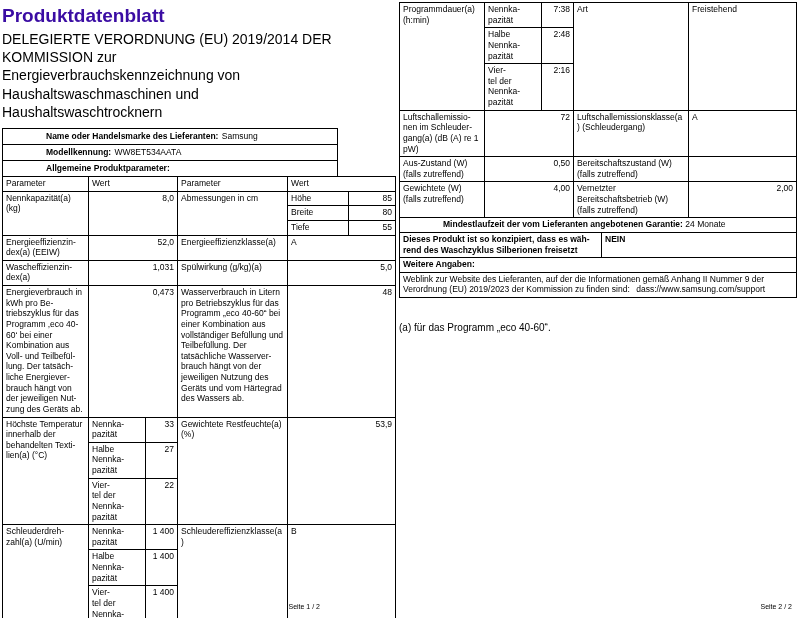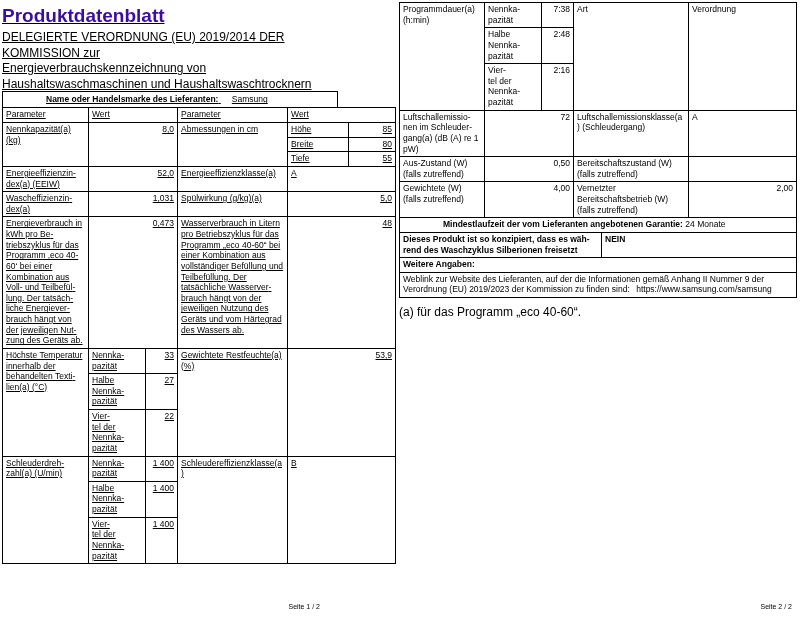--- a/index.html
+++ b/index.html
@@ -1,48 +1,55 @@
 <!DOCTYPE html>
 <html lang="de"><head>
 <meta charset="utf-8">
 <style>
   html,body{margin:0;padding:0;}
   body{width:800px;height:618px;position:relative;background:#ffffff;
        font-family:"Liberation Sans",sans-serif;color:#000;}
   .page{position:absolute;top:0;height:618px;}
-  .page1{left:2px;width:336px;text-decoration:underline;}
+  .page1{left:2px;width:336px;}
   .page2{left:399px;width:397px;}
   .title{font-size:19px;font-weight:bold;color:#3A0CA3;margin:5px 0 3px 0;}
-  .reg{font-size:12px;line-height:1.3;margin-bottom:0;white-space:pre-line;}
+  .reg{font-size:14px;line-height:1.3;margin-bottom:8px;white-space:pre-line;}
   .info-row{border:1px solid #000;padding:2px 3px;margin-top:-1px;font-size:8.5px;line-height:1.3;}
-  .info-row span + span{margin-left:11px;}
+  .info-row span + span{margin-left:1px;}
   .b{font-weight:bold;padding-left:40px;}
   table.grid{border-collapse:collapse;table-layout:fixed;width:100%;margin-top:-1px;}
   .page2 table.grid{margin-top:2px;}
   table.grid td{border:1px solid #000;padding:1px 3px 2px 3px;vertical-align:top;
        font-size:8.5px;line-height:1.25;overflow-wrap:break-word;word-wrap:break-word;hyphens:manual;}
   .num{text-align:right;}
   .pre{white-space:pre-line;}
-  .footnote{font-size:12px;margin-top:7px;}
+  .footnote{font-size:10px;margin-top:24px;}
   .page-footer{position:absolute;bottom:8px;font-size:7px;}
   .page1 .page-footer{right:18px;}
   .page2 .page-footer{right:4px;}
   .wrap-gap{margin-left:4px;}
 </style>
 </head>
 <body>
 
 <div class="page page1">
   <div class="title">Produktdatenblatt</div>
   <div class="reg">DELEGIERTE VERORDNUNG (EU) 2019/2014 DER KOMMISSION zur
 Energieverbrauchskennzeichnung von Haushaltswaschmaschinen und Haushaltswaschtrocknern</div>
 
   <div class="info-row">
     <span class="b">Name oder Handelsmarke des Lieferanten:</span>
     <span>Samsung</span>
+  </div>
+  <div class="info-row">
+    <span class="b">Modellkennung:</span>
+    <span>WW8ET534AATA</span>
+  </div>
+  <div class="info-row">
+    <span class="b">Allgemeine Produktparameter:</span>
   </div>
 
   <table class="grid">
     <colgroup>
       <col style="width:86px">
         <col style="width:57px">
         <col style="width:32px">
       <col style="width:110px">
         <col style="width:61px">
         <col style="width:47px">
@@ -145,21 +152,21 @@
         <col style="width:87px">
         <col style="width:108px">
     </colgroup>
     <tbody>
         <tr>
       <td rowspan="3">Programmdauer(a) (h:min)</td>
       <td class="pre">Nennka-
 pazität</td>
       <td class="num">7:38</td>
       <td rowspan="3" colspan="2">Art</td>
-      <td rowspan="3">Verordnung</td>
+      <td rowspan="3">Freistehend</td>
     </tr>
     <tr>
       <td class="pre">Halbe
 Nennka-
 pazität</td>
       <td class="num">2:48</td>
     </tr>
     <tr>
       <td class="pre">Vier-
 tel der
@@ -194,21 +201,21 @@
     <tr>
       <td colspan="4" class="b">Dieses Produkt ist so konzipiert, dass es wäh­rend des Waschzyklus Silberionen freisetzt</td>
       <td colspan="2" class="b">NEIN</td>
     </tr>
     <tr>
       <td colspan="6" class="b">Weitere Angaben:</td>
     </tr>
     <tr>
       <td colspan="6">
         <span>Weblink zur Website des Lieferanten, auf der die Informationen gemäß Anhang II Nummer 9 der Verordnung (EU) 2019/2023 der Kommission zu finden sind:</span>
-        <span class="wrap-gap">https://www.samsung.com/samsung</span>
+        <span class="wrap-gap">dass://www.samsung.com/support</span>
       </td>
     </tr>
   </tbody>
     </table>
 
   <div class="footnote">(a) für das Programm „eco 40-60“.</div>
   <div class="page-footer">Seite 2 / 2</div>
 </div>
 
 </body></html>

